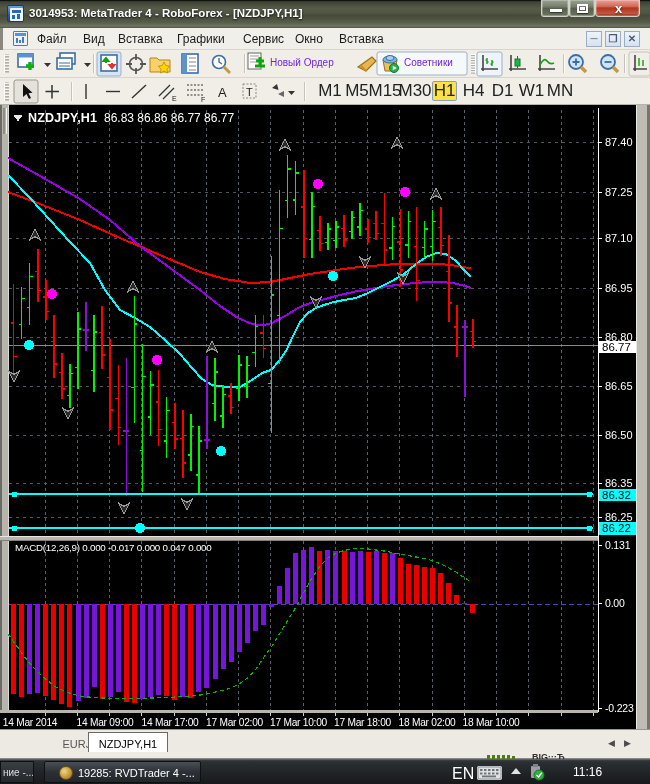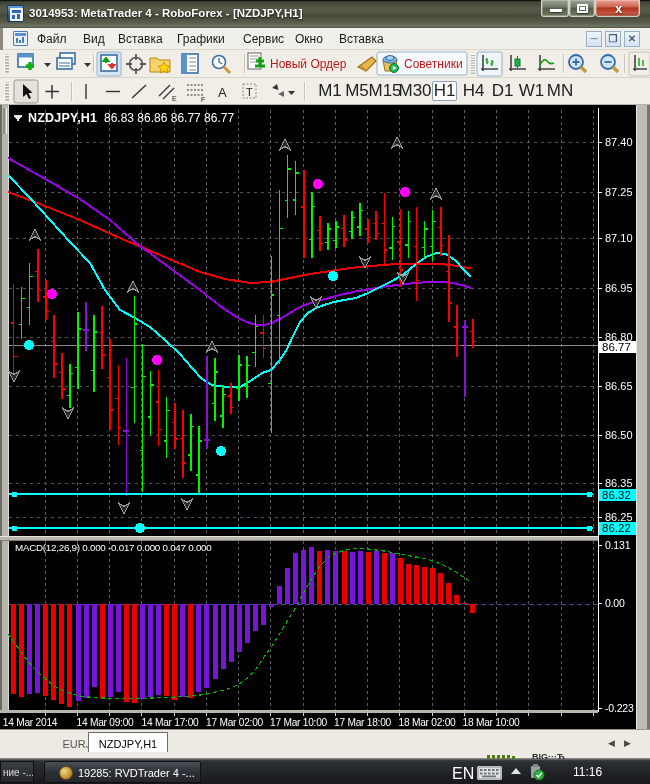--- a/index.html
+++ b/index.html
@@ -30,23 +30,23 @@
 .micon .l2 { position:absolute; left:5px; top:8px; width:2px; height:3px; background:#4a7ab8; }
 .micon .l3 { position:absolute; left:8px; top:5px; width:2px; height:6px; background:#4a7ab8; }
 .mitem { position:absolute; top:4px; font-size:12px; color:#1a1a1a; }
 .mdibtn { position:absolute; top:3px; width:16px; height:16px; background:linear-gradient(180deg,#eef4fb,#d4e2f2); border:1px solid #98aec7; }
 .mdibtn span { position:absolute; left:0; top:1px; width:100%; text-align:center; font-size:10px; color:#4a5a6e; font-weight:bold; }
 
 #tb1 { left:0; top:50px; width:650px; height:28px; background:#f0eee7; border-bottom:1px solid #d8d5cc; }
 #tb2 { left:0; top:78px; width:650px; height:27px; background:#f0eee7; border-bottom:1px solid #b5b2a9; }
 .grip { position:absolute; top:4px; width:5px; height:19px;
   background:repeating-linear-gradient(180deg,#cac7be 0 1px,#f6f5f0 1px 2px,#b0ada4 2px 3px); border-left:1px solid #fff; }
-.tbtext { font-size:12px; color:#b91c1c; }
+.tbtext { font-size:10px; color:#6d28d9; }
 .tfbtn { position:absolute; top:3px; height:20px; font-size:17px; color:#222; display:flex; align-items:center; justify-content:center; }
-.tfon { border:1px solid #8aa0b8; background:#ffffff; border-radius:2px; }
+.tfon { border:1px solid #8aa0b8; background:#fde047; border-radius:2px; }
 
 #tabbar { left:0; top:729px; width:650px; height:24px; background:#eceae3; border-top:1px solid #999690; }
 #tab1 { position:absolute; left:16px; top:4px; width:72px; height:19px; font-size:11px; color:#555; display:flex; align-items:center; justify-content:center;margin-left:40px; }
 #tab2 { position:absolute; left:88px; top:2px; width:80px; height:22px; background:#fff; border:1px solid #6a6a6a; border-bottom:none; font-size:11px; color:#000; display:flex; align-items:center; justify-content:center; }
 #tabline { position:absolute; left:0; top:23px; width:650px; height:1px; background:#9a978f; }
 .tabarr { position:absolute; top:8px; font-size:9px; color:#4a4a4a; }
 #winbottom { left:0; top:752px; width:650px; height:7px; background:#edebe4; border-bottom:1px solid #8a887f; }
 
 #taskbar { left:0; top:759px; width:650px; height:25px; background:linear-gradient(180deg,#43484d 0%,#2b2f33 12%,#212427 55%,#17191b 100%); }
 #taskbar .hl { position:absolute; left:0; top:0; width:650px; height:1px; background:#5a6066; }

